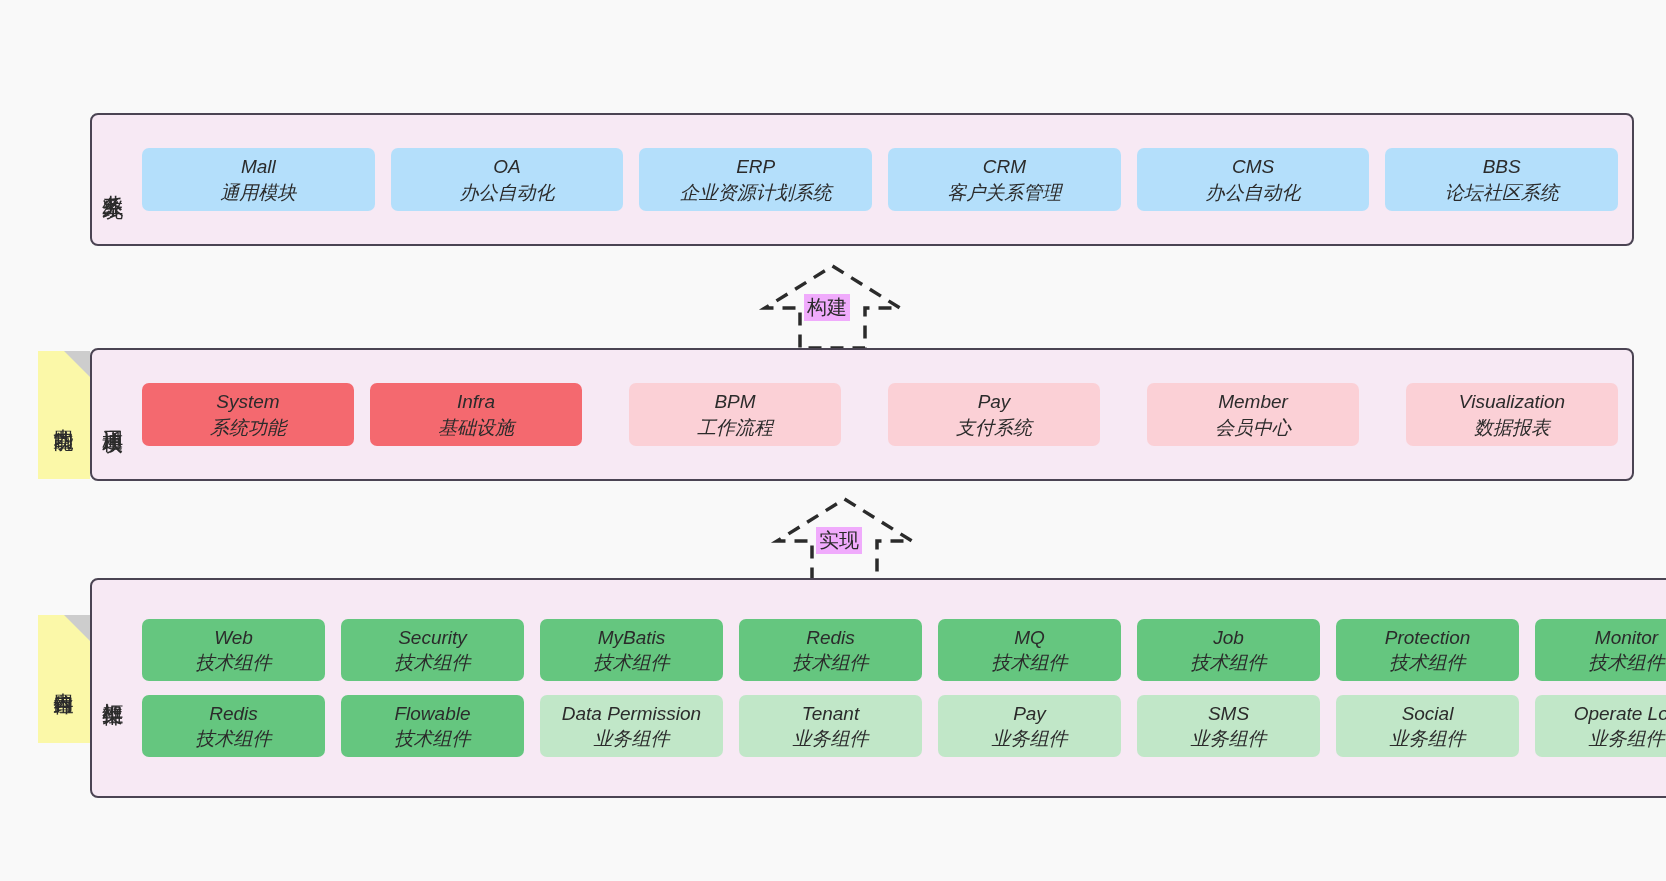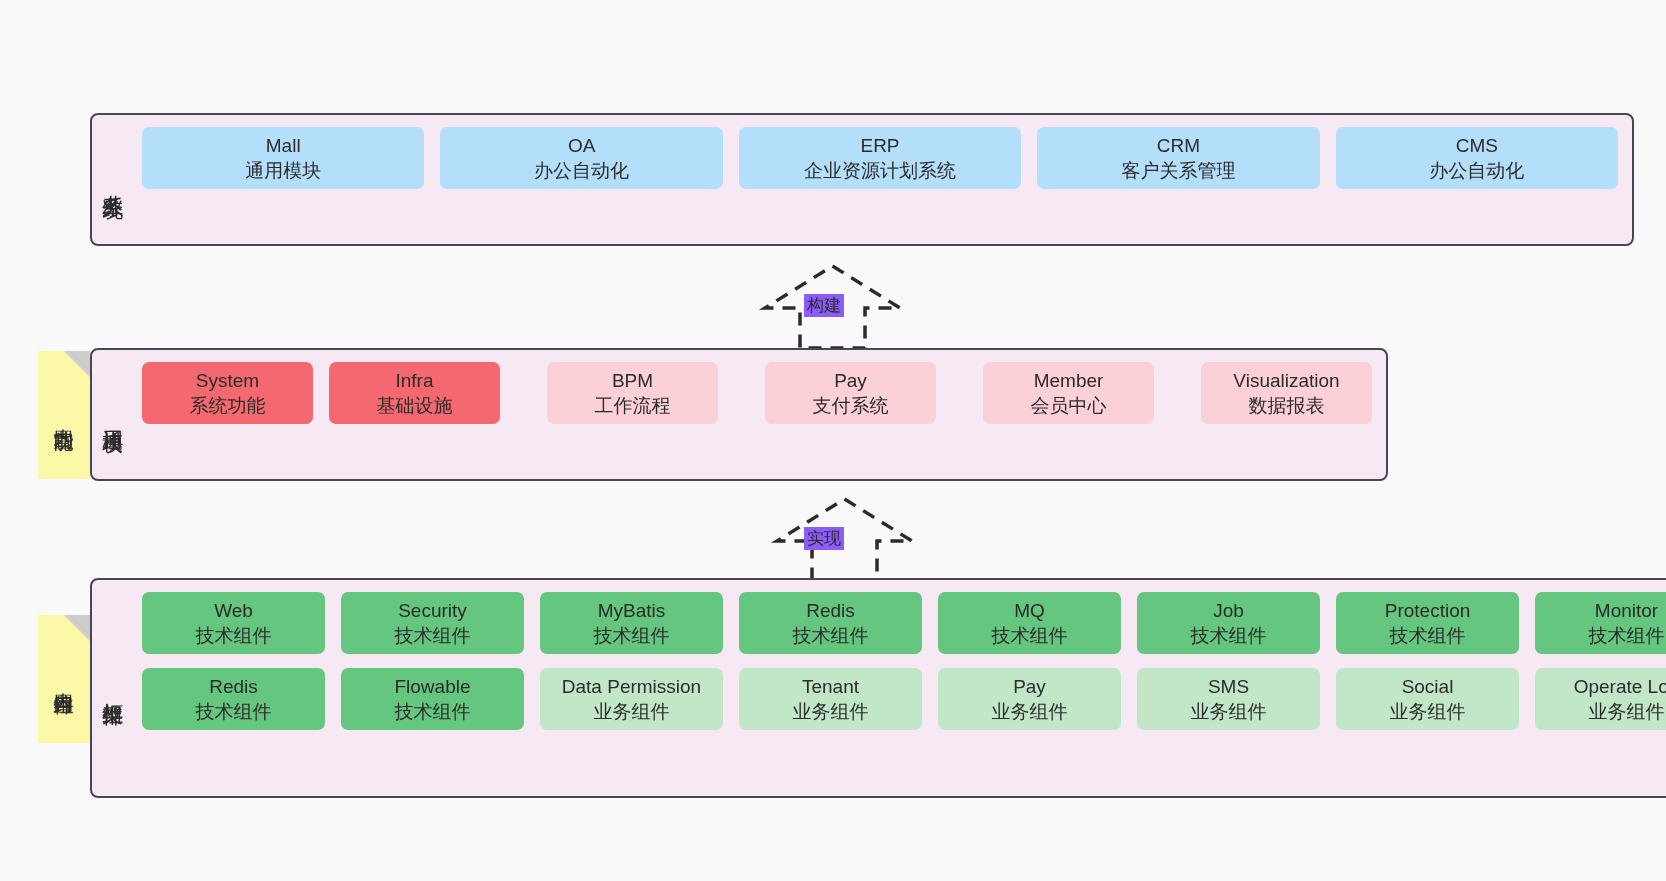--- a/index.html
+++ b/index.html
@@ -35,22 +35,24 @@
     color:#2b2b2b;
     writing-mode:vertical-rl;
     text-orientation:upright;
     white-space:nowrap;
     padding:6px 0;
   }
   .layer-body{
     flex:1 1 auto;
     display:flex;
     flex-direction:column;
+    justify-content:center;
     gap:14px;
     padding:12px 14px 12px 8px;
+    font-style:italic;
   }
   .row{
     display:flex;
     gap:16px;
     align-items:stretch;
   }
   .card{
     flex:1 1 0;
     border-radius:7px;
     display:flex;
@@ -95,23 +97,23 @@
     width:0;height:0;
     border-left:26px solid transparent;
     border-top:26px solid #cdcdcd;
   }
 
   
   .arrow{position:absolute;}
   .arrow svg{display:block;overflow:visible;}
   .arrow-label{
     position:absolute;
-    font-size:17px;
-    color:#2b2b2b;
-    background:#8b5cf6;
+    font-size:20px;
+    color:#2b2b2b;
+    background:#f0abfc;
     padding:0 3px;
     white-space:nowrap;
   }
 </style>
 </head>
 <body>
 
 <div class="canvas">
 
   <div class="layer" style="left:90px; top:113px; width:1544px; height:133px;">
@@ -130,38 +132,42 @@
           <span class="en">ERP</span>
           <span class="cn">企业资源计划系统</span>
         </div>
         <div class="card c-blue">
           <span class="en">CRM</span>
           <span class="cn">客户关系管理</span>
         </div>
         <div class="card c-blue">
           <span class="en">CMS</span>
           <span class="cn">办公自动化</span>
+        </div>
+        <div class="card c-blue">
+          <span class="en">BBS</span>
+          <span class="cn">论坛社区系统</span>
         </div>
       </div>
     </div>
   </div>
 
   <div class="arrow" style="left:760px; top:262px; width:145px; height:88px;">
     <svg width="145" height="88" viewBox="0 0 145 88" aria-hidden="true">
       <path d="M72.5 4 L140 46 L105 46 L105 86 L40 86 L40 46 L5 46 Z" fill="none" stroke="#2b2b2b" stroke-width="3.5" stroke-dasharray="13 9" stroke-linejoin="miter"></path>
     </svg>
     <div class="arrow-label" style="left:44px; top:32px;">构建</div>
   </div>
 
   <div class="note" style="left:38px; top:351px; width:52px; height:128px;">
     <span class="fold"></span>
     <span>内置功能</span>
   </div>
 
-  <div class="layer" style="left:90px; top:348px; width:1298px; height:133px;">
+  <div class="layer" style="left:90px; top:348px; width:1544px; height:133px;">
     <div class="layer-title">通用模块</div>
     <div class="layer-body">
       <div class="row">
         <div class="card c-red">
           <span class="en">System</span>
           <span class="cn">系统功能</span>
         </div>
         <div class="card c-red">
           <span class="en">Infra</span>
           <span class="cn">基础设施</span>
@@ -183,21 +189,21 @@
           <span class="cn">数据报表</span>
         </div>
       </div>
     </div>
   </div>
 
   <div class="arrow" style="left:772px; top:495px; width:145px; height:88px;">
     <svg width="145" height="88" viewBox="0 0 145 88" aria-hidden="true">
       <path d="M72.5 4 L140 46 L105 46 L105 86 L40 86 L40 46 L5 46 Z" fill="none" stroke="#2b2b2b" stroke-width="3.5" stroke-dasharray="13 9" stroke-linejoin="miter"></path>
     </svg>
-    <div class="arrow-label" style="left:32px; top:32px;">实现</div>
+    <div class="arrow-label" style="left:44px; top:32px;">实现</div>
   </div>
 
   <div class="note" style="left:38px; top:615px; width:52px; height:128px;">
     <span class="fold"></span>
     <span>内置组件</span>
   </div>
 
   <div class="layer" style="left:90px; top:578px; width:1644px; height:220px;">
     <div class="layer-title">框架组件</div>
     <div class="layer-body">

